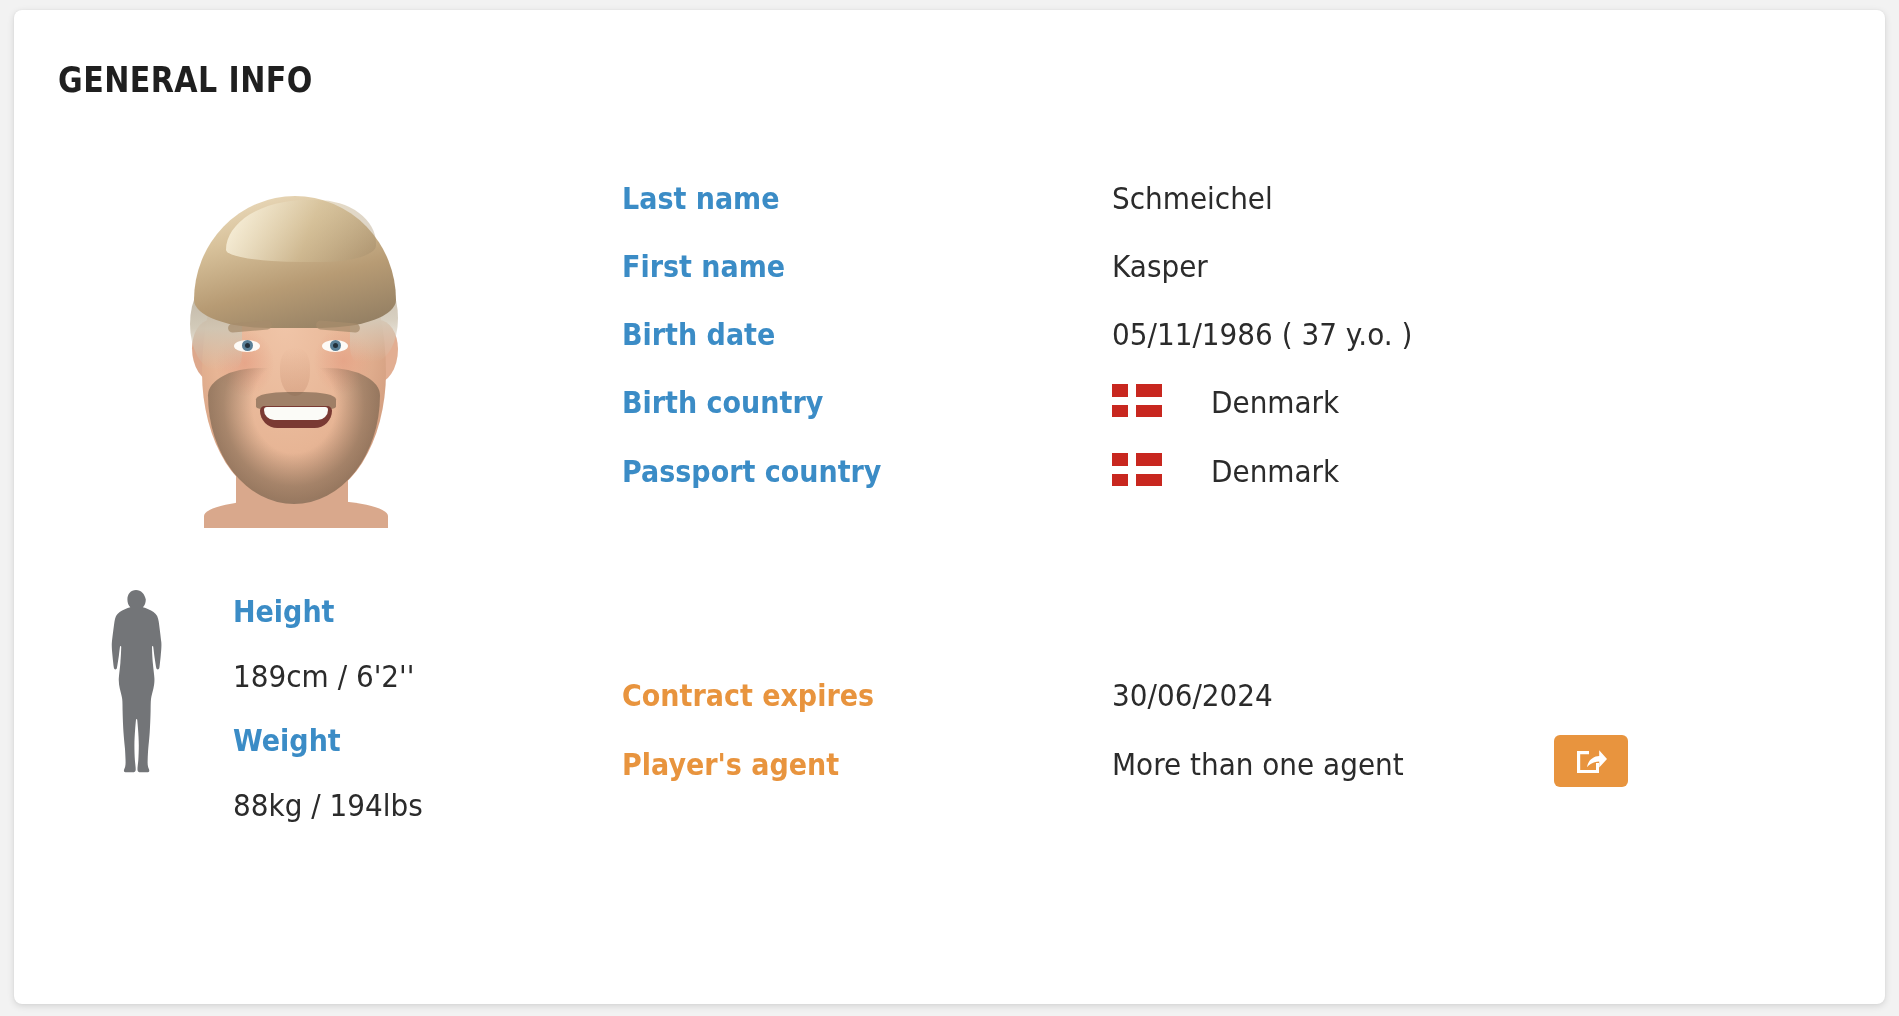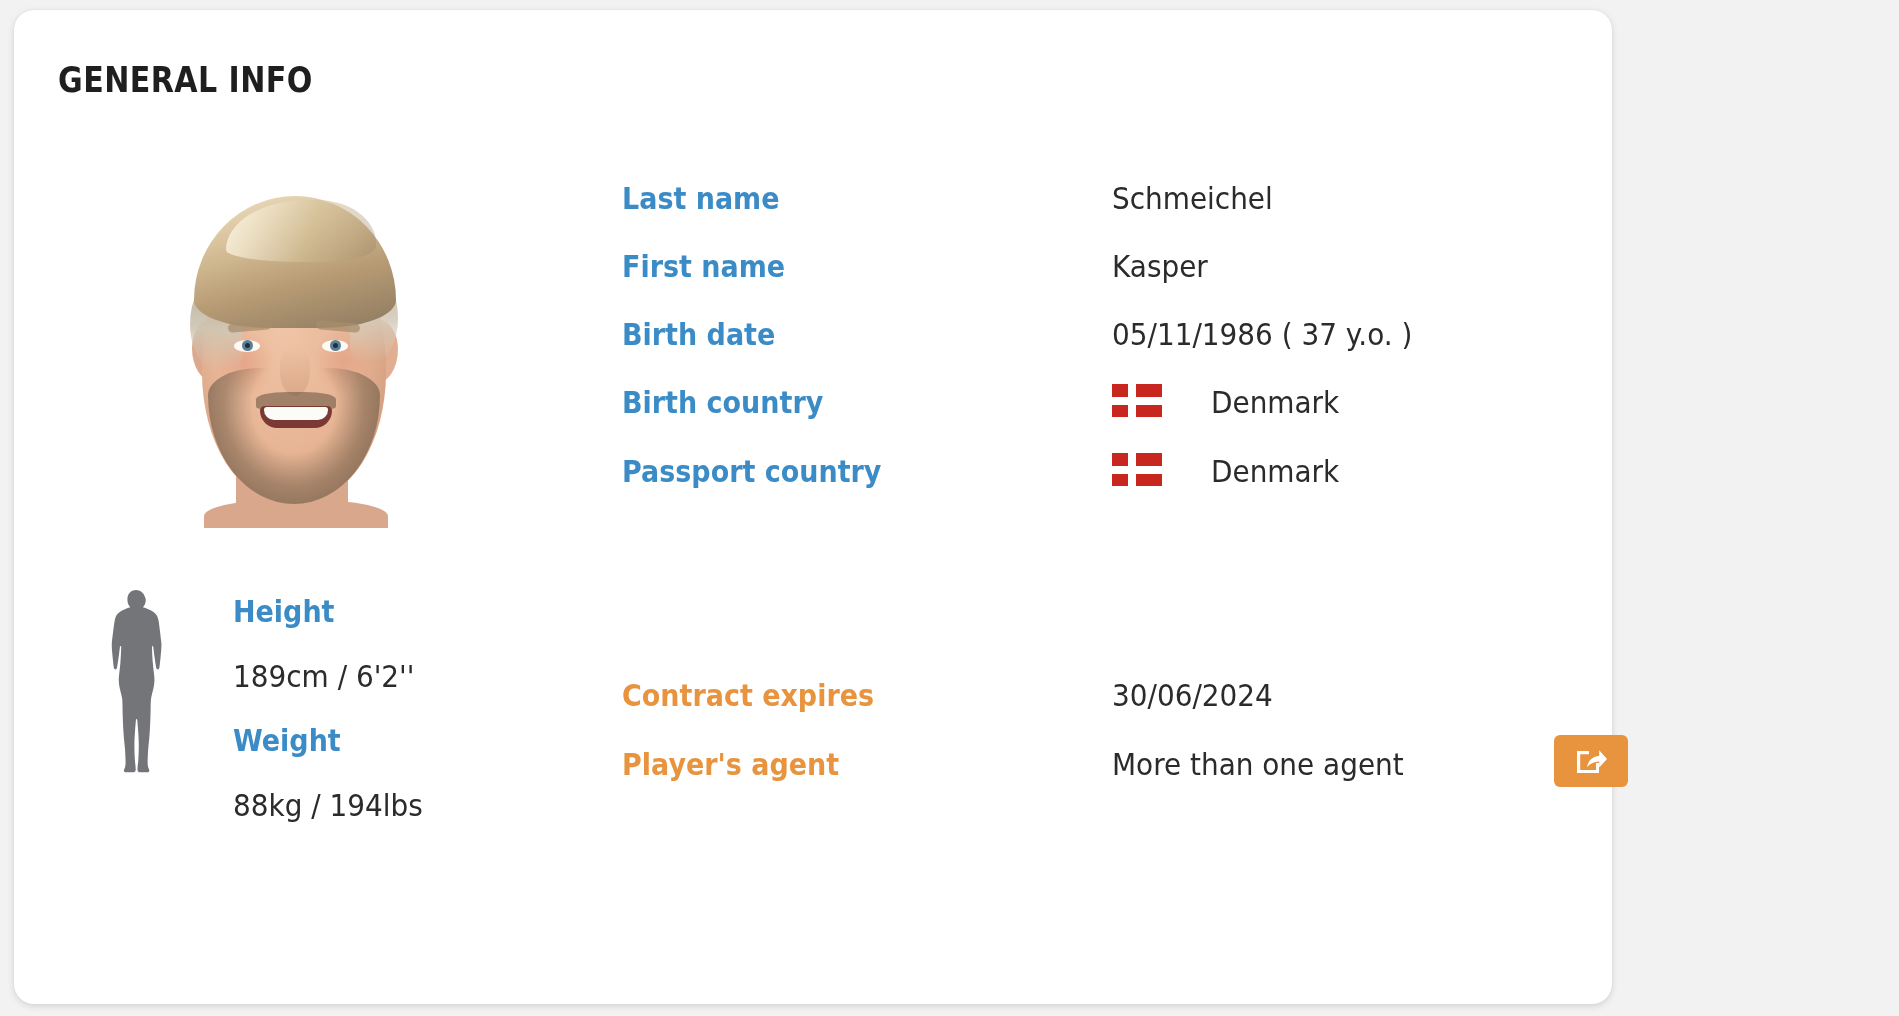--- a/index.html
+++ b/index.html
@@ -9,24 +9,24 @@
     height: 1016px;
     background: #f2f2f2;
     font-family: "Liberation Sans", sans-serif;
     overflow: hidden;
   }
 
   .card {
     position: absolute;
     left: 14px;
     top: 10px;
-    width: 1598px;
+    width: 1871px;
     height: 994px;
     background: #ffffff;
-    border-radius: 20px;
+    border-radius: 8px;
     box-shadow: 0 2px 7px rgba(0,0,0,0.13), 0 0 2px rgba(0,0,0,0.06);
   }
 
   .card-title {
     position: absolute;
     left: 44px;
     top: 50px;
     font-family: "DejaVu Sans", sans-serif;
     font-size: 35px;
     font-weight: bold;

